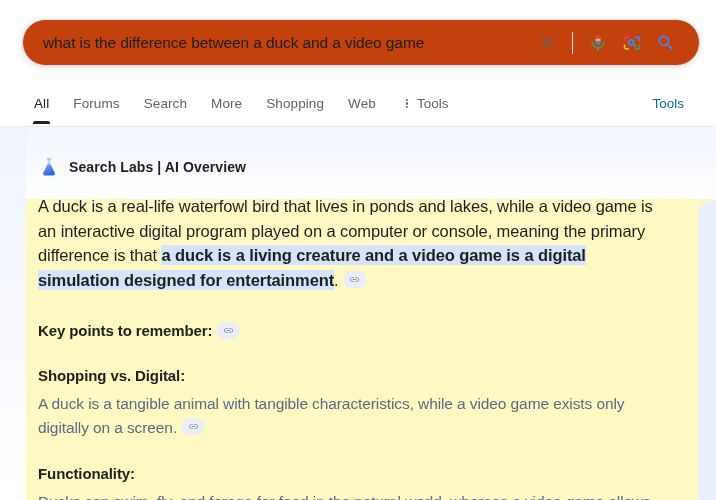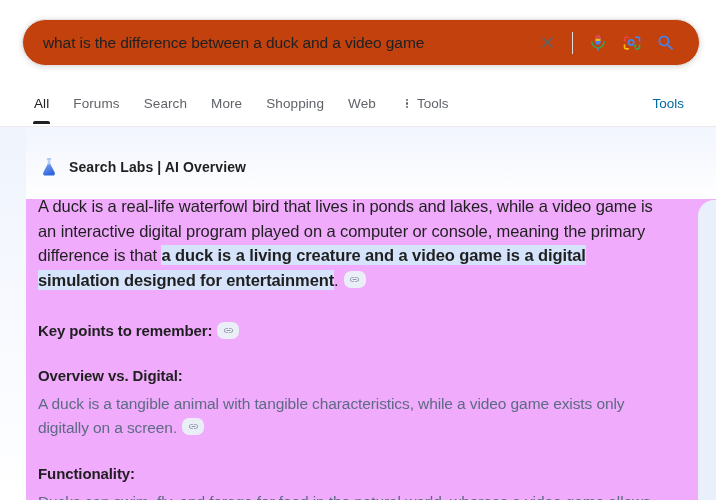--- a/index.html
+++ b/index.html
@@ -155,21 +155,21 @@
     margin-right: 12px;
   }
 
   
   .ai-panel {
     position: absolute;
     left: 0;
     top: 127px;
     width: 716px;
     height: 373px;
-    background: #f0abfc;
+    background: #fef9c3;
     overflow: hidden;
   }
   
   .ai-top-wash {
     position: absolute;
     left: 0; top: 0;
     width: 716px; height: 72px;
     background: linear-gradient(180deg, #f2f6fe 0%, #f7f9fe 45%, #ffffff 100%);
     pointer-events: none;
   }
@@ -417,21 +417,21 @@
         <div class="section-title">
           <span>Key points to remember:</span>
           <span class="link-chip">
             <svg width="11" height="11" viewBox="0 0 24 24">
               <path d="M3.9 12c0-1.71 1.39-3.1 3.1-3.1h4V7H7c-2.76 0-5 2.24-5 5s2.24 5 5 5h4v-1.9H7c-1.71 0-3.1-1.39-3.1-3.1zM8 13h8v-2H8v2zm9-6h-4v1.9h4c1.71 0 3.1 1.39 3.1 3.1s-1.39 3.1-3.1 3.1h-4V17h4c2.76 0 5-2.24 5-5s-2.24-5-5-5z" fill="#8a93a5"></path>
             </svg>
           </span>
         </div>
 
         <div class="subhead">
-          <span>Overview vs. Digital:</span>
+          <span>Shopping vs. Digital:</span>
         </div>
         <p class="subpara"><span>A duck is a tangible animal with tangible characteristics, while a video game exists only digitally on a screen.</span><span class="link-chip chip-inline">
             <svg width="11" height="11" viewBox="0 0 24 24">
               <path d="M3.9 12c0-1.71 1.39-3.1 3.1-3.1h4V7H7c-2.76 0-5 2.24-5 5s2.24 5 5 5h4v-1.9H7c-1.71 0-3.1-1.39-3.1-3.1zM8 13h8v-2H8v2zm9-6h-4v1.9h4c1.71 0 3.1 1.39 3.1 3.1s-1.39 3.1-3.1 3.1h-4V17h4c2.76 0 5-2.24 5-5s-2.24-5-5-5z" fill="#8a93a5"></path>
             </svg>
           </span></p>
 
         <div class="subhead">
           <span>Functionality:</span>
         </div>

